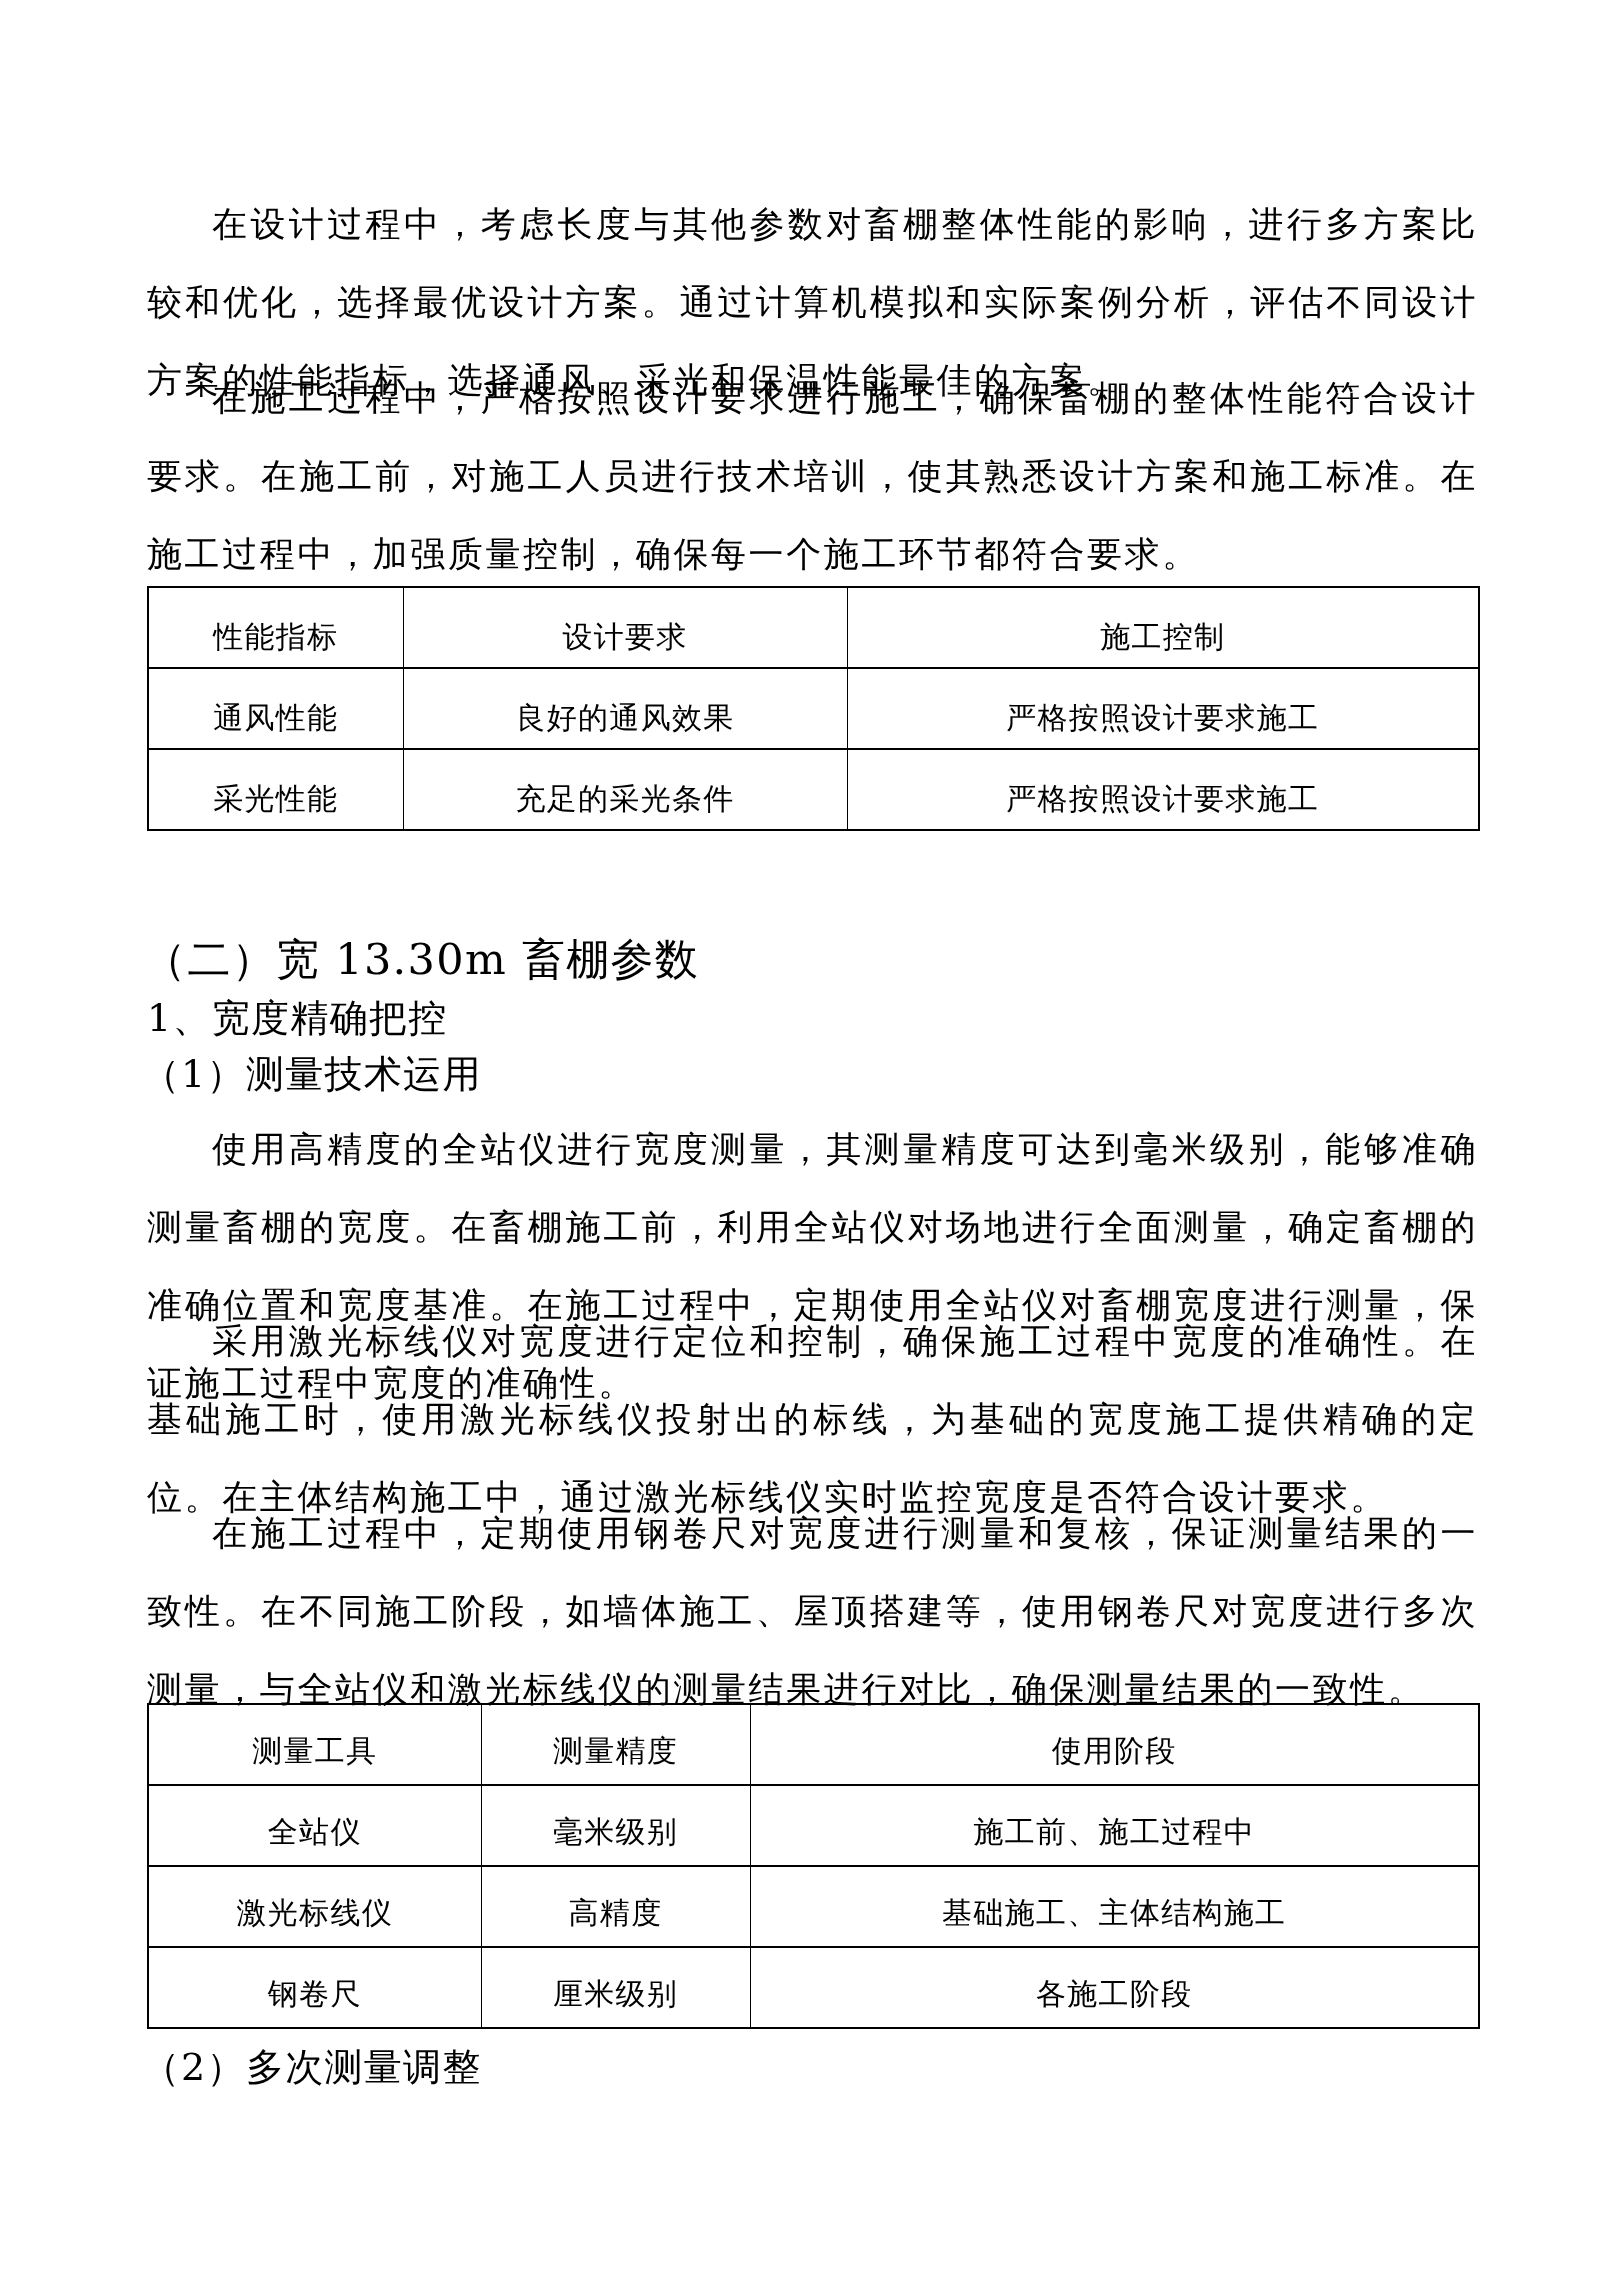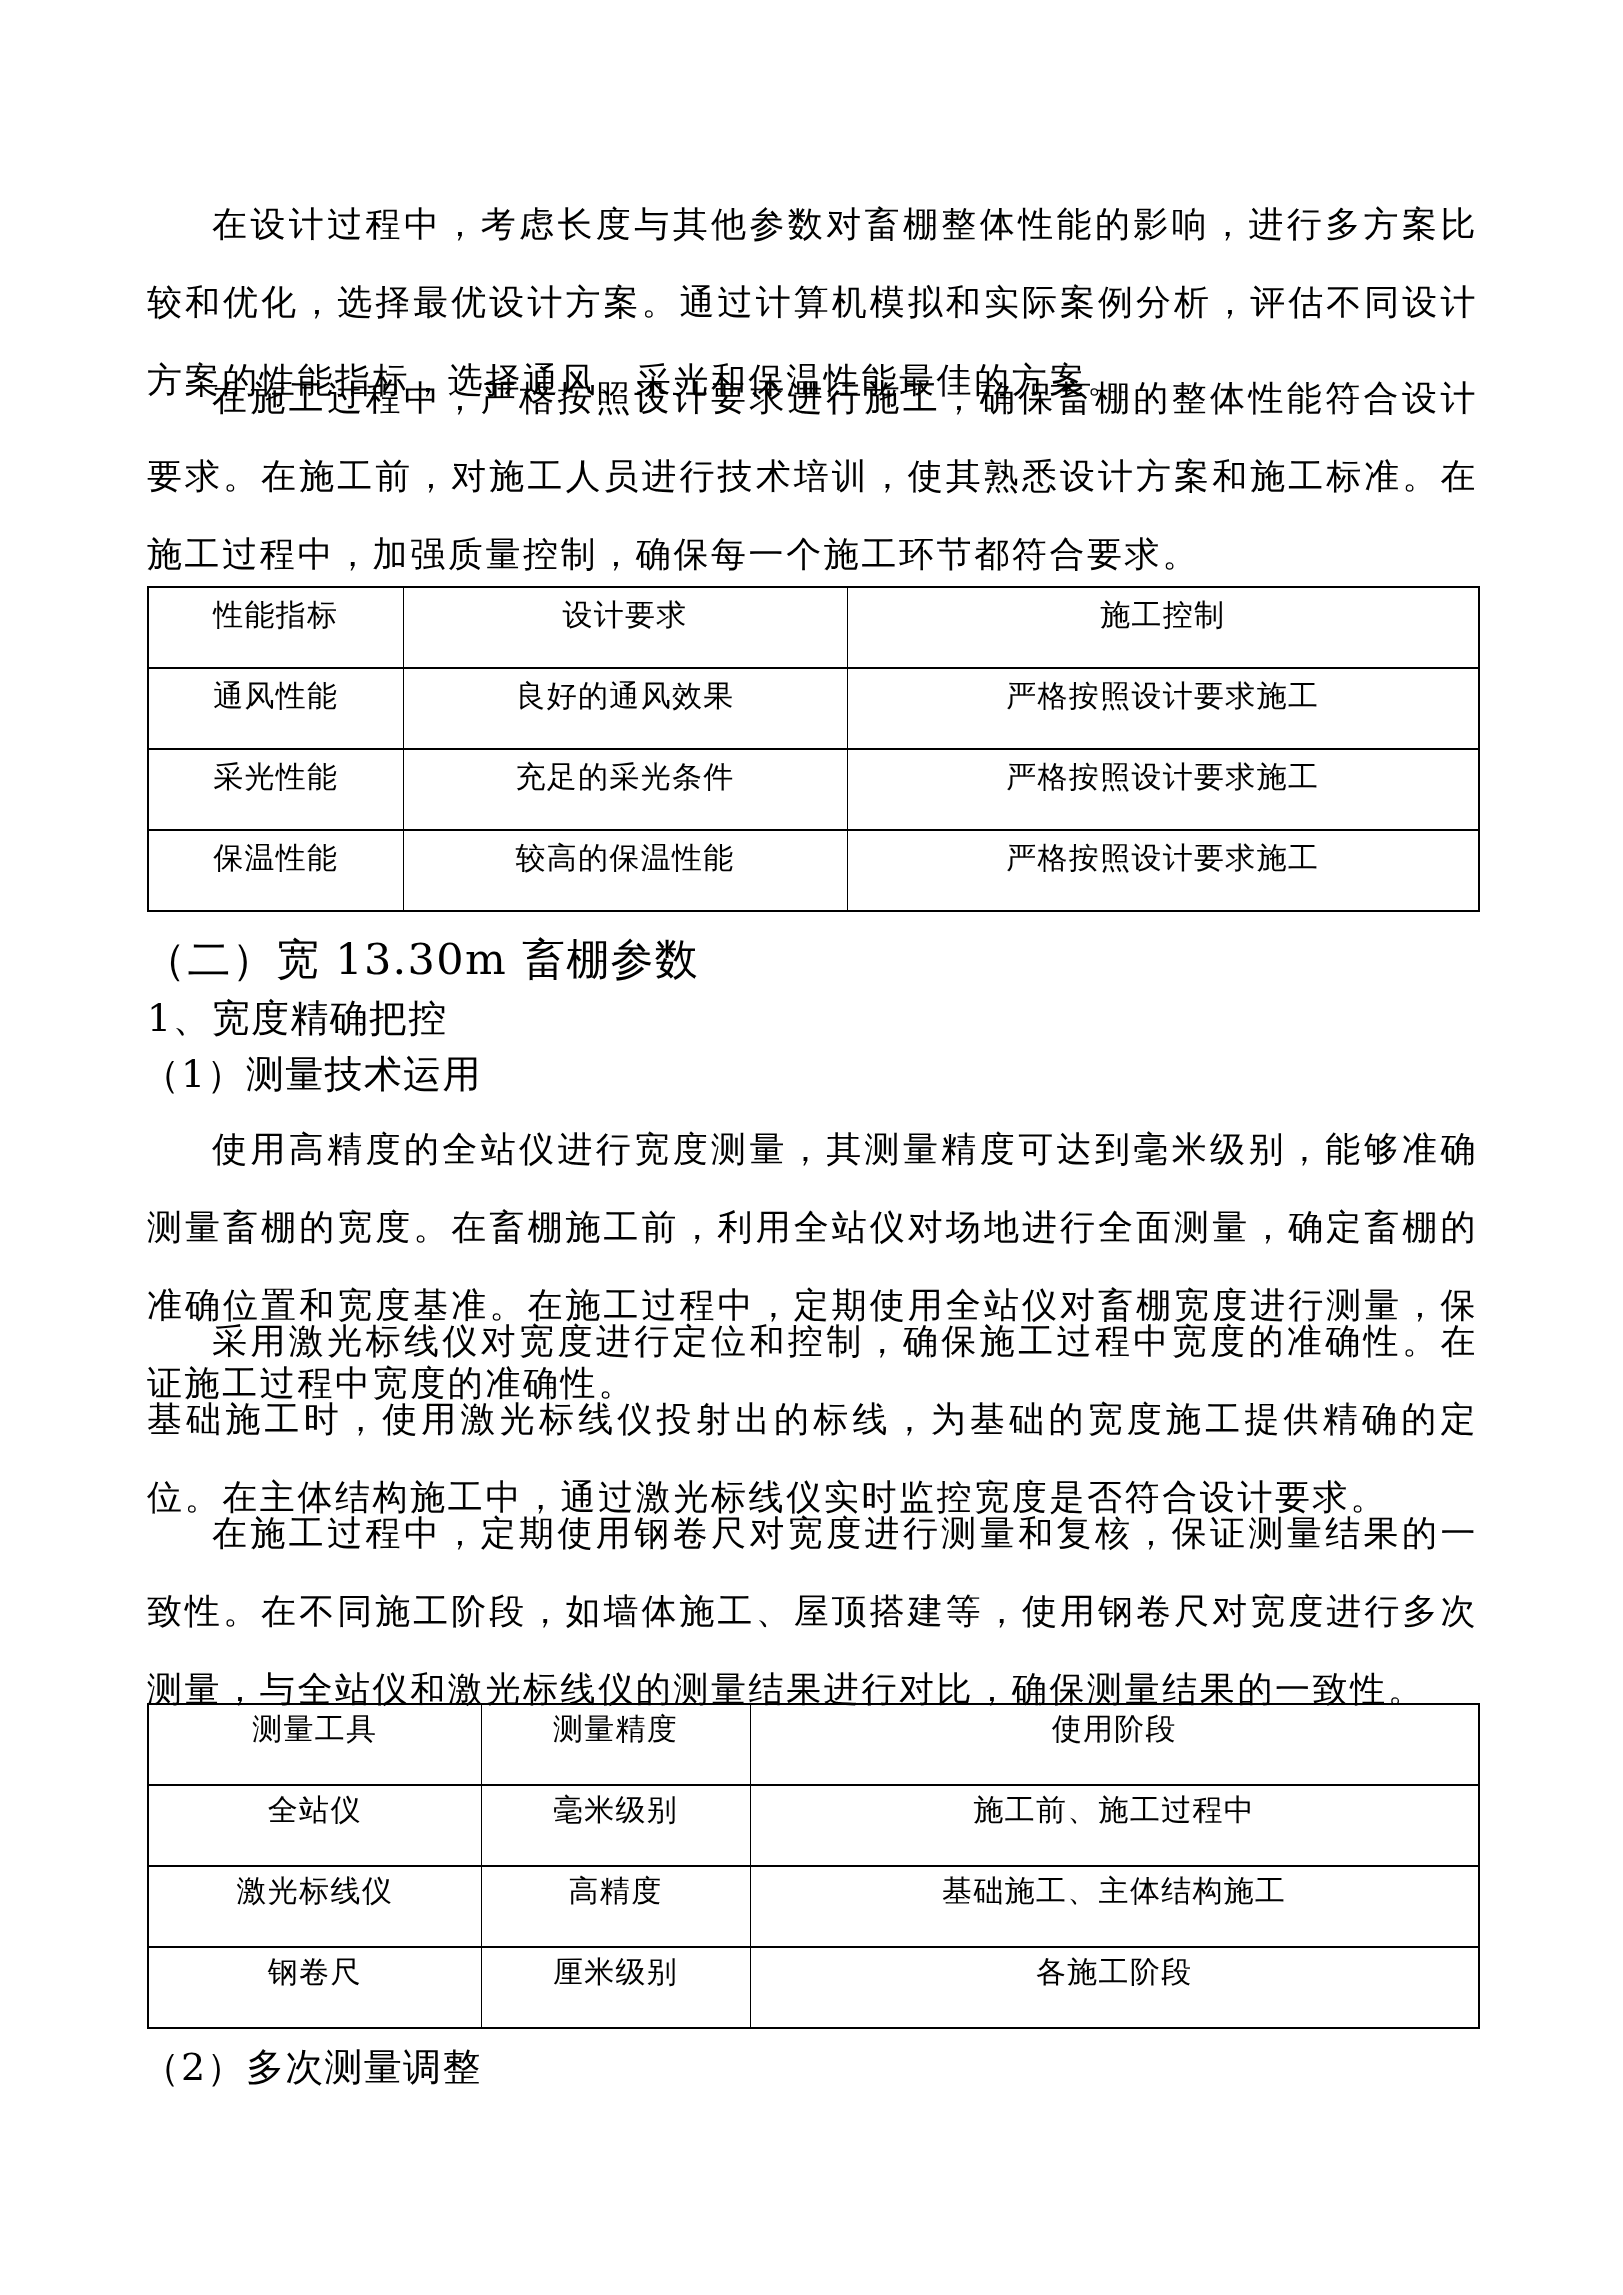--- a/index.html
+++ b/index.html
@@ -19,21 +19,21 @@
     position: absolute; left: 0; font-size: 38px; line-height: 39px; white-space: nowrap;
     letter-spacing: 1.3px;
   }
   .h2 { font-size: 43px; line-height: 46px; left: -3.9px; }
   table.grid {
     position: absolute; left: 0; width: 1331px; border-collapse: collapse;
     table-layout: fixed; font-size: 30px; letter-spacing: 1.3px;
   }
   table.grid td {
     border: 1.3px solid #000; text-align: center; vertical-align: top;
-    padding-top: 7px; height: 68px; box-sizing: border-box;
+    padding-top: 29px; height: 68px; box-sizing: border-box;
     line-height: 39px;
   }
   table.grid tr { height: 81px; }
   table.grid tr + tr td { border-top-width: 2.6px; }
   table.grid { border: 2.6px solid #000; }
 </style>
 </head>
 <body>
 
 <div class="page">
@@ -54,25 +54,20 @@
       <td>施工控制</td>
     </tr>
     <tr>
       <td>通风性能</td>
       <td>良好的通风效果</td>
       <td>严格按照设计要求施工</td>
     </tr>
     <tr>
       <td>采光性能</td>
       <td>充足的采光条件</td>
-      <td>严格按照设计要求施工</td>
-    </tr>
-    <tr>
-      <td>保温性能</td>
-      <td>较高的保温性能</td>
       <td>严格按照设计要求施工</td>
     </tr>
   </tbody>
     </table>
 
   <div class="line h2" style="top:936px;">（二）宽 13.30m 畜棚参数</div>
   <div class="line" style="top:999px;">1、宽度精确把控</div>
   <div class="line" style="top:1055px; left:-5.2px;">（1）测量技术运用</div>
 
   <p class="para" style="top:1110px; margin:0;">使用高精度的全站仪进行宽度测量，其测量精度可达到毫米级别，能够准确测量畜棚的宽度。在畜棚施工前，利用全站仪对场地进行全面测量，确定畜棚的准确位置和宽度基准。在施工过程中，定期使用全站仪对畜棚宽度进行测量，保证施工过程中宽度的准确性。</p>

